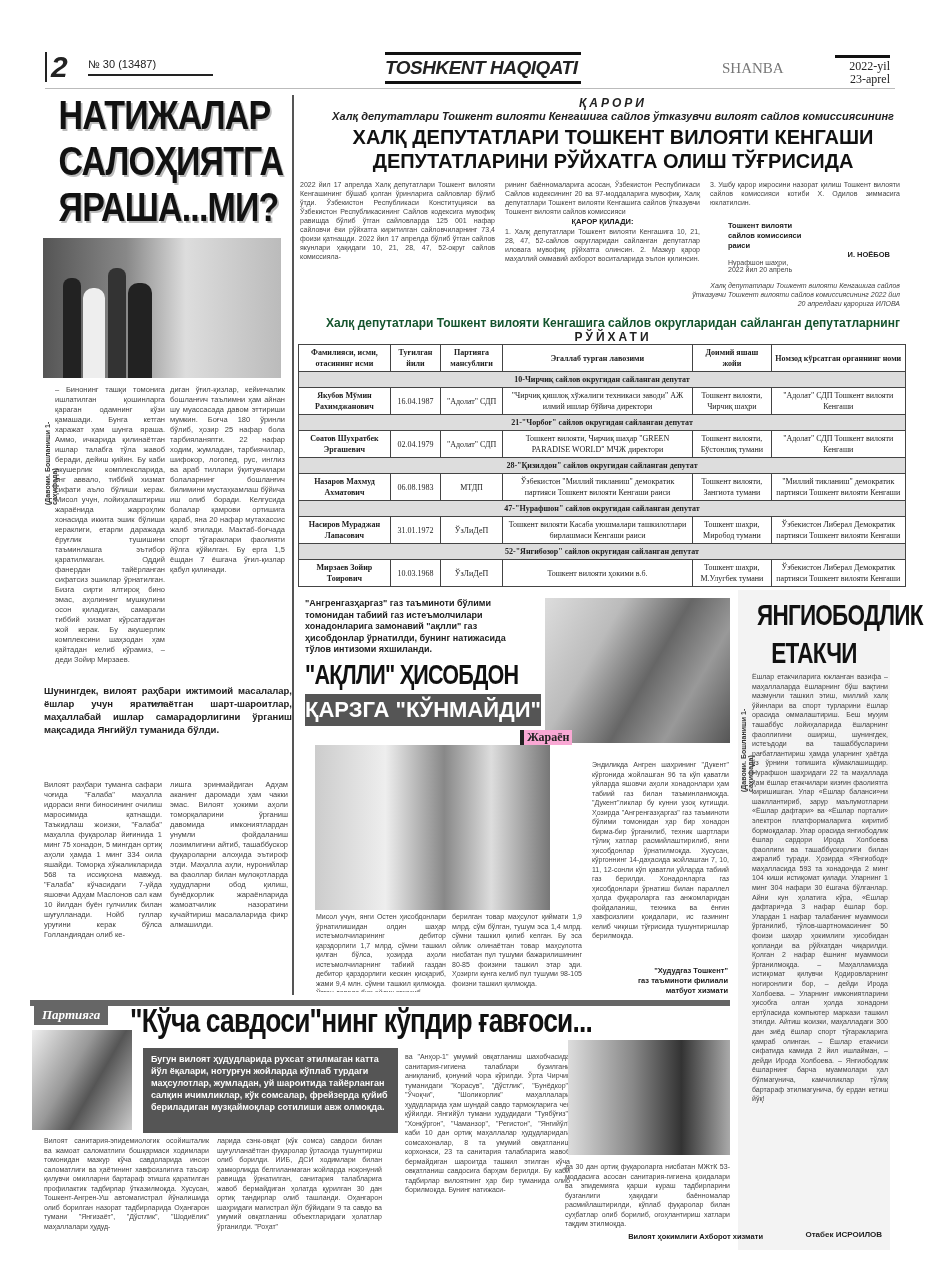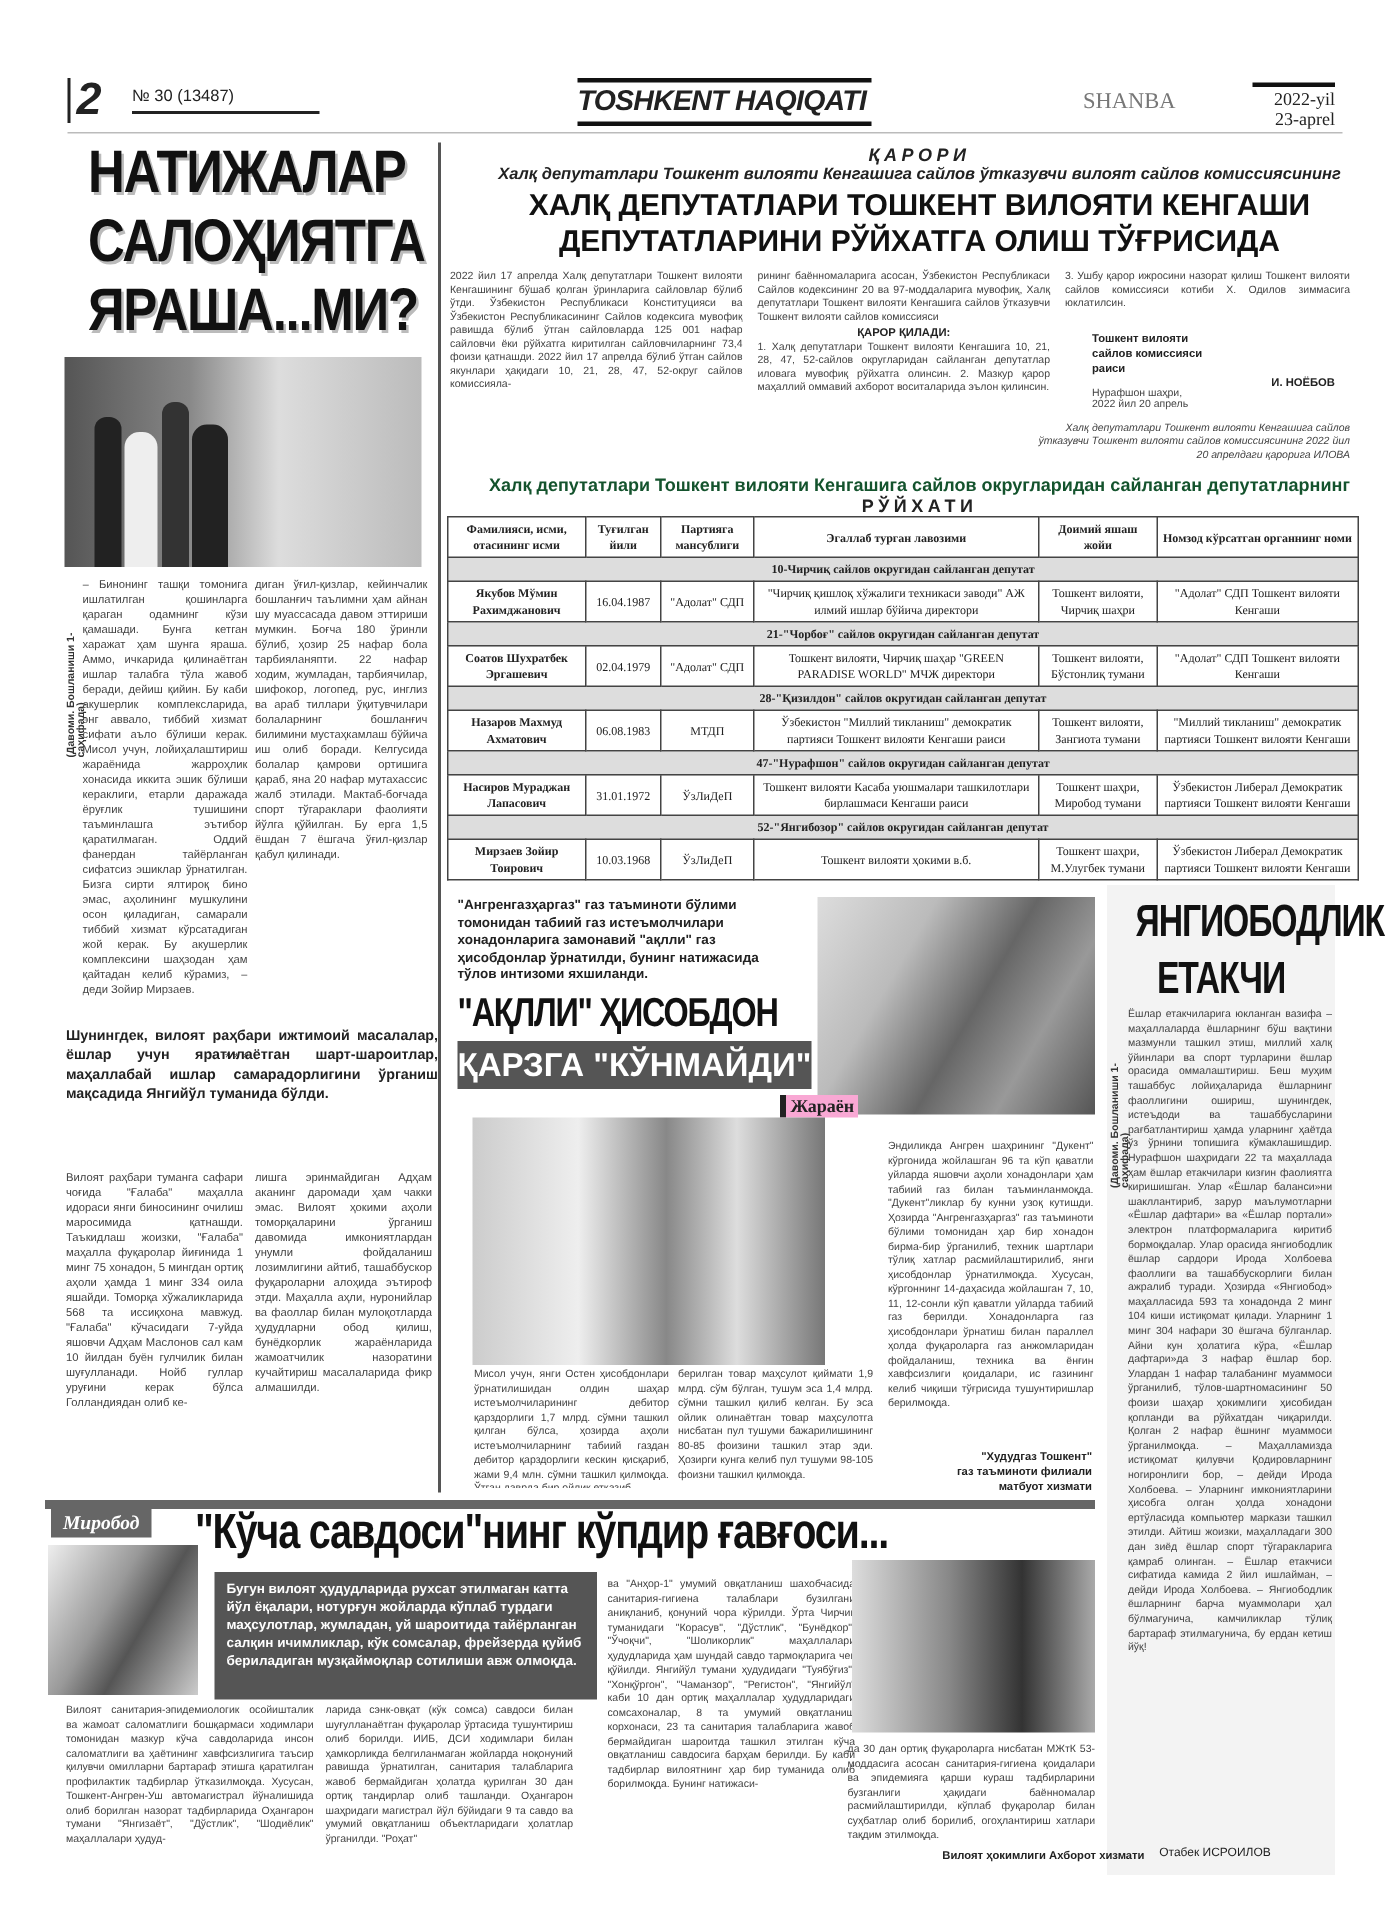--- a/index.html
+++ b/index.html
@@ -174,25 +174,25 @@
   <div>матбуот хизмати</div>
 </div>
 
 <div class="abs" style="left:738px;top:590px;width:152px;height:660px;background:#f3f3f3"></div>
 <div class="abs bighead" style="left:738px;top:596px;width:152px;font-size:30px;line-height:38px;transform:scaleX(0.75);transform-origin:center">
   <div>ЯНГИОБОДЛИК</div>
   <div>ЕТАКЧИ</div>
 </div>
 <div class="abs vert" style="left:740px;top:672px;height:120px">(Давоми. Бошланиши 1-саҳифада)</div>
 <div class="abs txt" style="left:752px;top:672px;width:136px;height:555px;overflow:hidden;font-size:7px;line-height:9.6px">Ёшлар етакчиларига юкланган вазифа – маҳаллаларда ёшларнинг бўш вақтини мазмунли ташкил этиш, миллий халқ ўйинлари ва спорт турларини ёшлар орасида оммалаштириш. Беш муҳим ташаббус лойиҳаларида ёшларнинг фаоллигини ошириш, шунингдек, истеъдоди ва ташаббусларини рағбатлантириш ҳамда уларнинг ҳаётда ўз ўрнини топишига кўмаклашишдир. Нурафшон шаҳридаги 22 та маҳаллада ҳам ёшлар етакчилари кизғин фаолиятга киришишган. Улар «Ёшлар баланси»ни шакллантириб, зарур маълумотларни «Ёшлар дафтари» ва «Ёшлар портали» электрон платформаларига киритиб бормоқдалар. Улар орасида янгиободлик ёшлар сардори Ирода Холбоева фаоллиги ва ташаббускорлиги билан ажралиб туради. Ҳозирда «Янгиобод» маҳалласида 593 та хонадонда 2 минг 104 киши истиқомат қилади. Уларнинг 1 минг 304 нафари 30 ёшгача бўлганлар. Айни кун ҳолатига кўра, «Ёшлар дафтари»да 3 нафар ёшлар бор. Улардан 1 нафар талабанинг муаммоси ўрганилиб, тўлов-шартномасининг 50 фоизи шаҳар ҳокимлиги ҳисобидан қопланди ва рўйхатдан чиқарилди. Қолган 2 нафар ёшнинг муаммоси ўрганилмоқда. – Маҳалламизда истиқомат қилувчи Қодировларнинг ногиронлиги бор, – дейди Ирода Холбоева. – Уларнинг имкониятларини ҳисобга олган ҳолда хонадони ертўласида компьютер маркази ташкил этилди. Айтиш жоизки, маҳалладаги 300 дан зиёд ёшлар спорт тўгаракларига қамраб олинган. – Ёшлар етакчиси сифатида камида 2 йил ишлайман, – дейди Ирода Холбоева. – Янгиободлик ёшларнинг барча муаммолари ҳал бўлмагунича, камчиликлар тўлиқ бартараф этилмагунича, бу ердан кетиш йўқ!</div>
-<div class="abs" style="left:738px;top:1230px;width:144px;text-align:center;font-size:8px;font-weight:normal">Отабек ИСРОИЛОВ</div>
+<div class="abs" style="left:738px;top:1230px;width:144px;text-align:right;font-size:8px;font-weight:bold">Отабек ИСРОИЛОВ</div>
 
 <div class="abs" style="left:30px;top:1000px;width:700px;height:6px;background:#666"></div>
 <div class="abs" style="left:34px;top:1005px;background:#666;color:#fff;padding:2px 8px;font:italic bold 13px 'Liberation Serif',serif">
-  <span>Миробод</span>
+  <span>Партияга</span>
 </div>
 <div class="abs bighead" style="left:130px;top:1000px;font-size:33px;line-height:42px;transform:scaleX(0.8);transform-origin:left;white-space:nowrap;text-align:left">"Кўча савдоси"нинг кўпдир ғавғоси...</div>
 <div class="abs photo" style="left:32px;top:1030px;width:100px;height:100px;background:linear-gradient(120deg,#eee,#999 40%,#555 60%,#ccc)"></div>
 <div class="abs darkbox" style="left:143px;top:1048px;width:255px;height:85px;padding:5px 8px;font-size:9px;line-height:12px;font-weight:bold;color:#fff">
   <span>Бугун вилоят ҳудудларида рухсат этилмаган катта йўл ёқалари, нотурғун жойларда кўплаб турдаги маҳсулотлар, жумладан, уй шароитида тайёрланган салқин ичимликлар, кўк сомсалар, фрейзерда қуйиб бериладиган музқаймоқлар сотилиши авж олмоқда.</span>
 </div>
 <div class="abs txt" style="left:44px;top:1136px;width:165px;height:100px;overflow:hidden;font-size:7px;line-height:9.5px">Вилоят санитария-эпидемиологик осойишталик ва жамоат саломатлиги бошқармаси ходимлари томонидан мазкур кўча савдоларида инсон саломатлиги ва ҳаётининг хавфсизлигига таъсир қилувчи омилларни бартараф этишга қаратилган профилактик тадбирлар ўтказилмоқда. Хусусан, Тошкент-Ангрен-Уш автомагистрал йўналишида олиб борилган назорат тадбирларида Оҳангарон тумани "Янгизаёт", "Дўстлик", "Шодиёлик" маҳаллалари ҳудуд-</div>
 <div class="abs txt" style="left:217px;top:1136px;width:165px;height:100px;overflow:hidden;font-size:7px;line-height:9.5px">ларида сэнк-овқат (кўк сомса) савдоси билан шуғулланаётган фуқаролар ўртасида тушунтириш олиб борилди. ИИБ, ДСИ ходимлари билан ҳамкорликда белгиланмаган жойларда ноқонуний равишда ўрнатилган, санитария талабларига жавоб бермайдиган ҳолатда қурилган 30 дан ортиқ тандирлар олиб ташланди. Оҳангарон шаҳридаги магистрал йўл бўйидаги 9 та савдо ва умумий овқатланиш объектларидаги ҳолатлар ўрганилди. "Роҳат"</div>
 <div class="abs txt" style="left:405px;top:1052px;width:165px;height:185px;overflow:hidden;font-size:7px;line-height:9.5px">ва "Анҳор-1" умумий овқатланиш шахобчасида санитария-гигиена талаблари бузилгани аниқланиб, қонуний чора кўрилди. Ўрта Чирчиқ туманидаги "Корасув", "Дўстлик", "Бунёдкор", "Ўчоқчи", "Шоликорлик" маҳаллалари ҳудудларида ҳам шундай савдо тармоқларига чек қўйилди. Янгийўл тумани ҳудудидаги "Туябўғиз", "Хонқўргон", "Чаманзор", "Регистон", "Янгийўл" каби 10 дан ортиқ маҳаллалар ҳудудларидаги сомсахоналар, 8 та умумий овқатланиш корхонаси, 23 та санитария талабларига жавоб бермайдиган шароитда ташкил этилган кўча овқатланиш савдосига барҳам берилди. Бу каби тадбирлар вилоятнинг ҳар бир туманида олиб борилмоқда. Бунинг натижаси-</div>
 <div class="abs photo" style="left:568px;top:1040px;width:162px;height:115px;background:linear-gradient(90deg,#ddd,#888 40%,#333 70%,#aaa)"></div>

